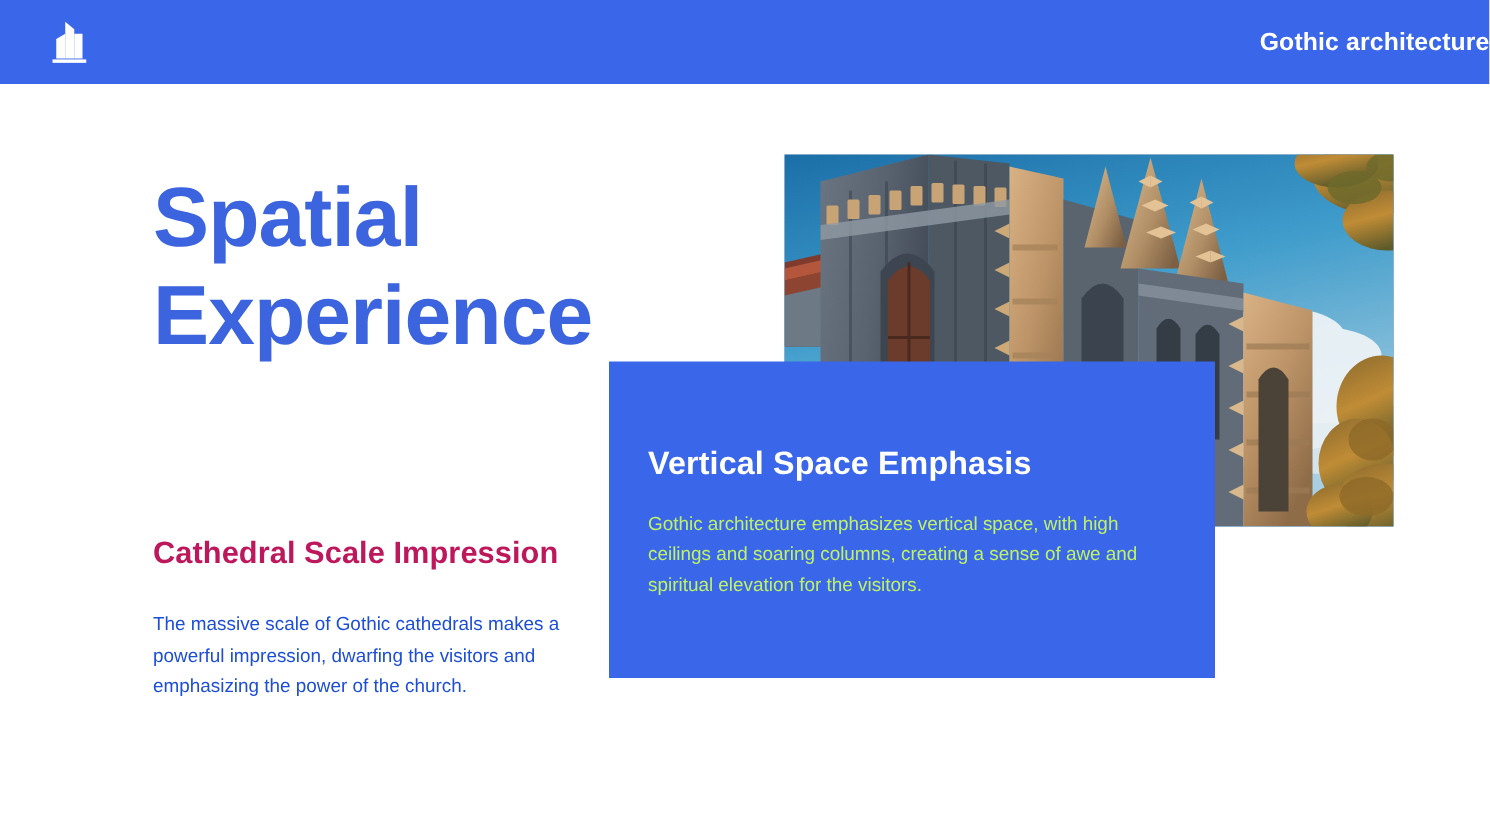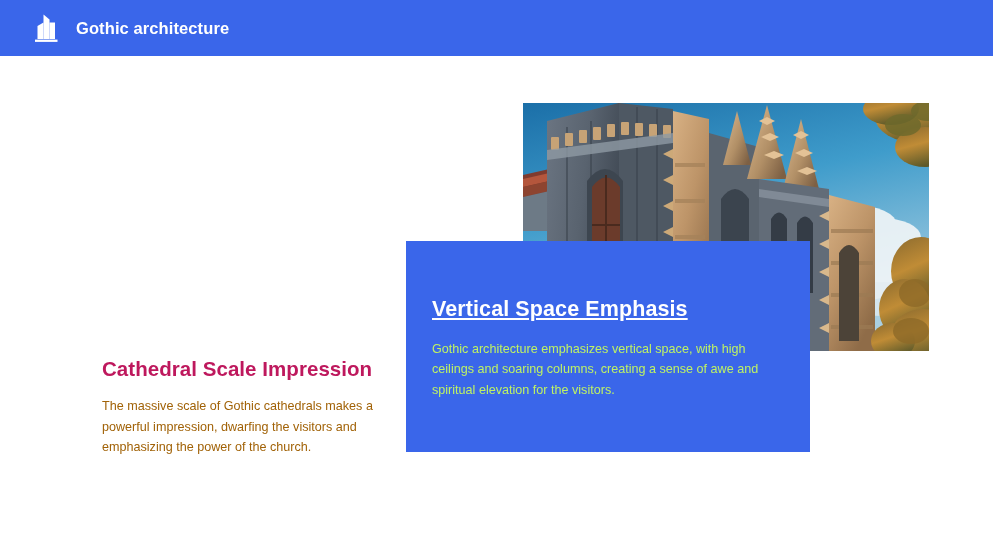--- a/index.html
+++ b/index.html
@@ -21,20 +21,21 @@
 
   
   #header-bar {
     position: absolute;
     left: 0; top: 0;
     width: 993px;
     height: 56px;
     background: #3A66EA;
     display: flex;
     align-items: center;
+    justify-content: space-between;
   }
   #brand-logo-icon {
     width: 34px;
     height: 34px;
     margin-left: 29px;
     display: block;
     flex: 0 0 auto;
   }
   #brand-title {
     margin-left: 13px;
@@ -66,21 +67,20 @@
     height: 211px;
     background: #3A66EA;
     padding: 56px 30px 0 26px;
   }
   #card-heading {
     color: #ffffff;
     font-size: 21.5px;
     font-weight: bold;
     letter-spacing: 0.1px;
     line-height: 1.2;
-    text-decoration: underline;
   }
   #card-body {
     margin-top: 16px;
     color: #bef264;
     font-size: 12.6px;
     line-height: 1.62;
     max-width: 346px;
   }
 
   
@@ -104,22 +104,22 @@
     width: 310px;
   }
   #cathedral-heading {
     color: #be185d;
     font-size: 20.5px;
     font-weight: bold;
     letter-spacing: 0.05px;
     line-height: 1.25;
   }
   #cathedral-body {
-    margin-top: 14px;
-    color: #a16207;
+    margin-top: 24px;
+    color: #1d4ed8;
     font-size: 12.6px;
     line-height: 1.66;
   }
 </style>
 </head>
 <body>
 
 <div id="slide">
 
   <div id="header-bar">
@@ -299,19 +299,23 @@
         <ellipse cx="388" cy="228" rx="18" ry="13"></ellipse>
       </g>
     </svg>
   </div>
 
   <div id="vertical-space-card">
     <div id="card-heading">Vertical Space Emphasis</div>
     <div id="card-body">Gothic architecture emphasizes vertical space, with high ceilings and soaring columns, creating a sense of awe and spiritual elevation for the visitors.</div>
   </div>
 
+  <div id="main-heading">
+    <span class="hl">Spatial</span>
+    <span class="hl">Experience</span>
+  </div>
 
   <div id="cathedral-section">
     <div id="cathedral-heading">Cathedral Scale Impression</div>
     <div id="cathedral-body">The massive scale of Gothic cathedrals makes a powerful impression, dwarfing the visitors and emphasizing the power of the church.</div>
   </div>
 
 </div>
 
 </body></html>

